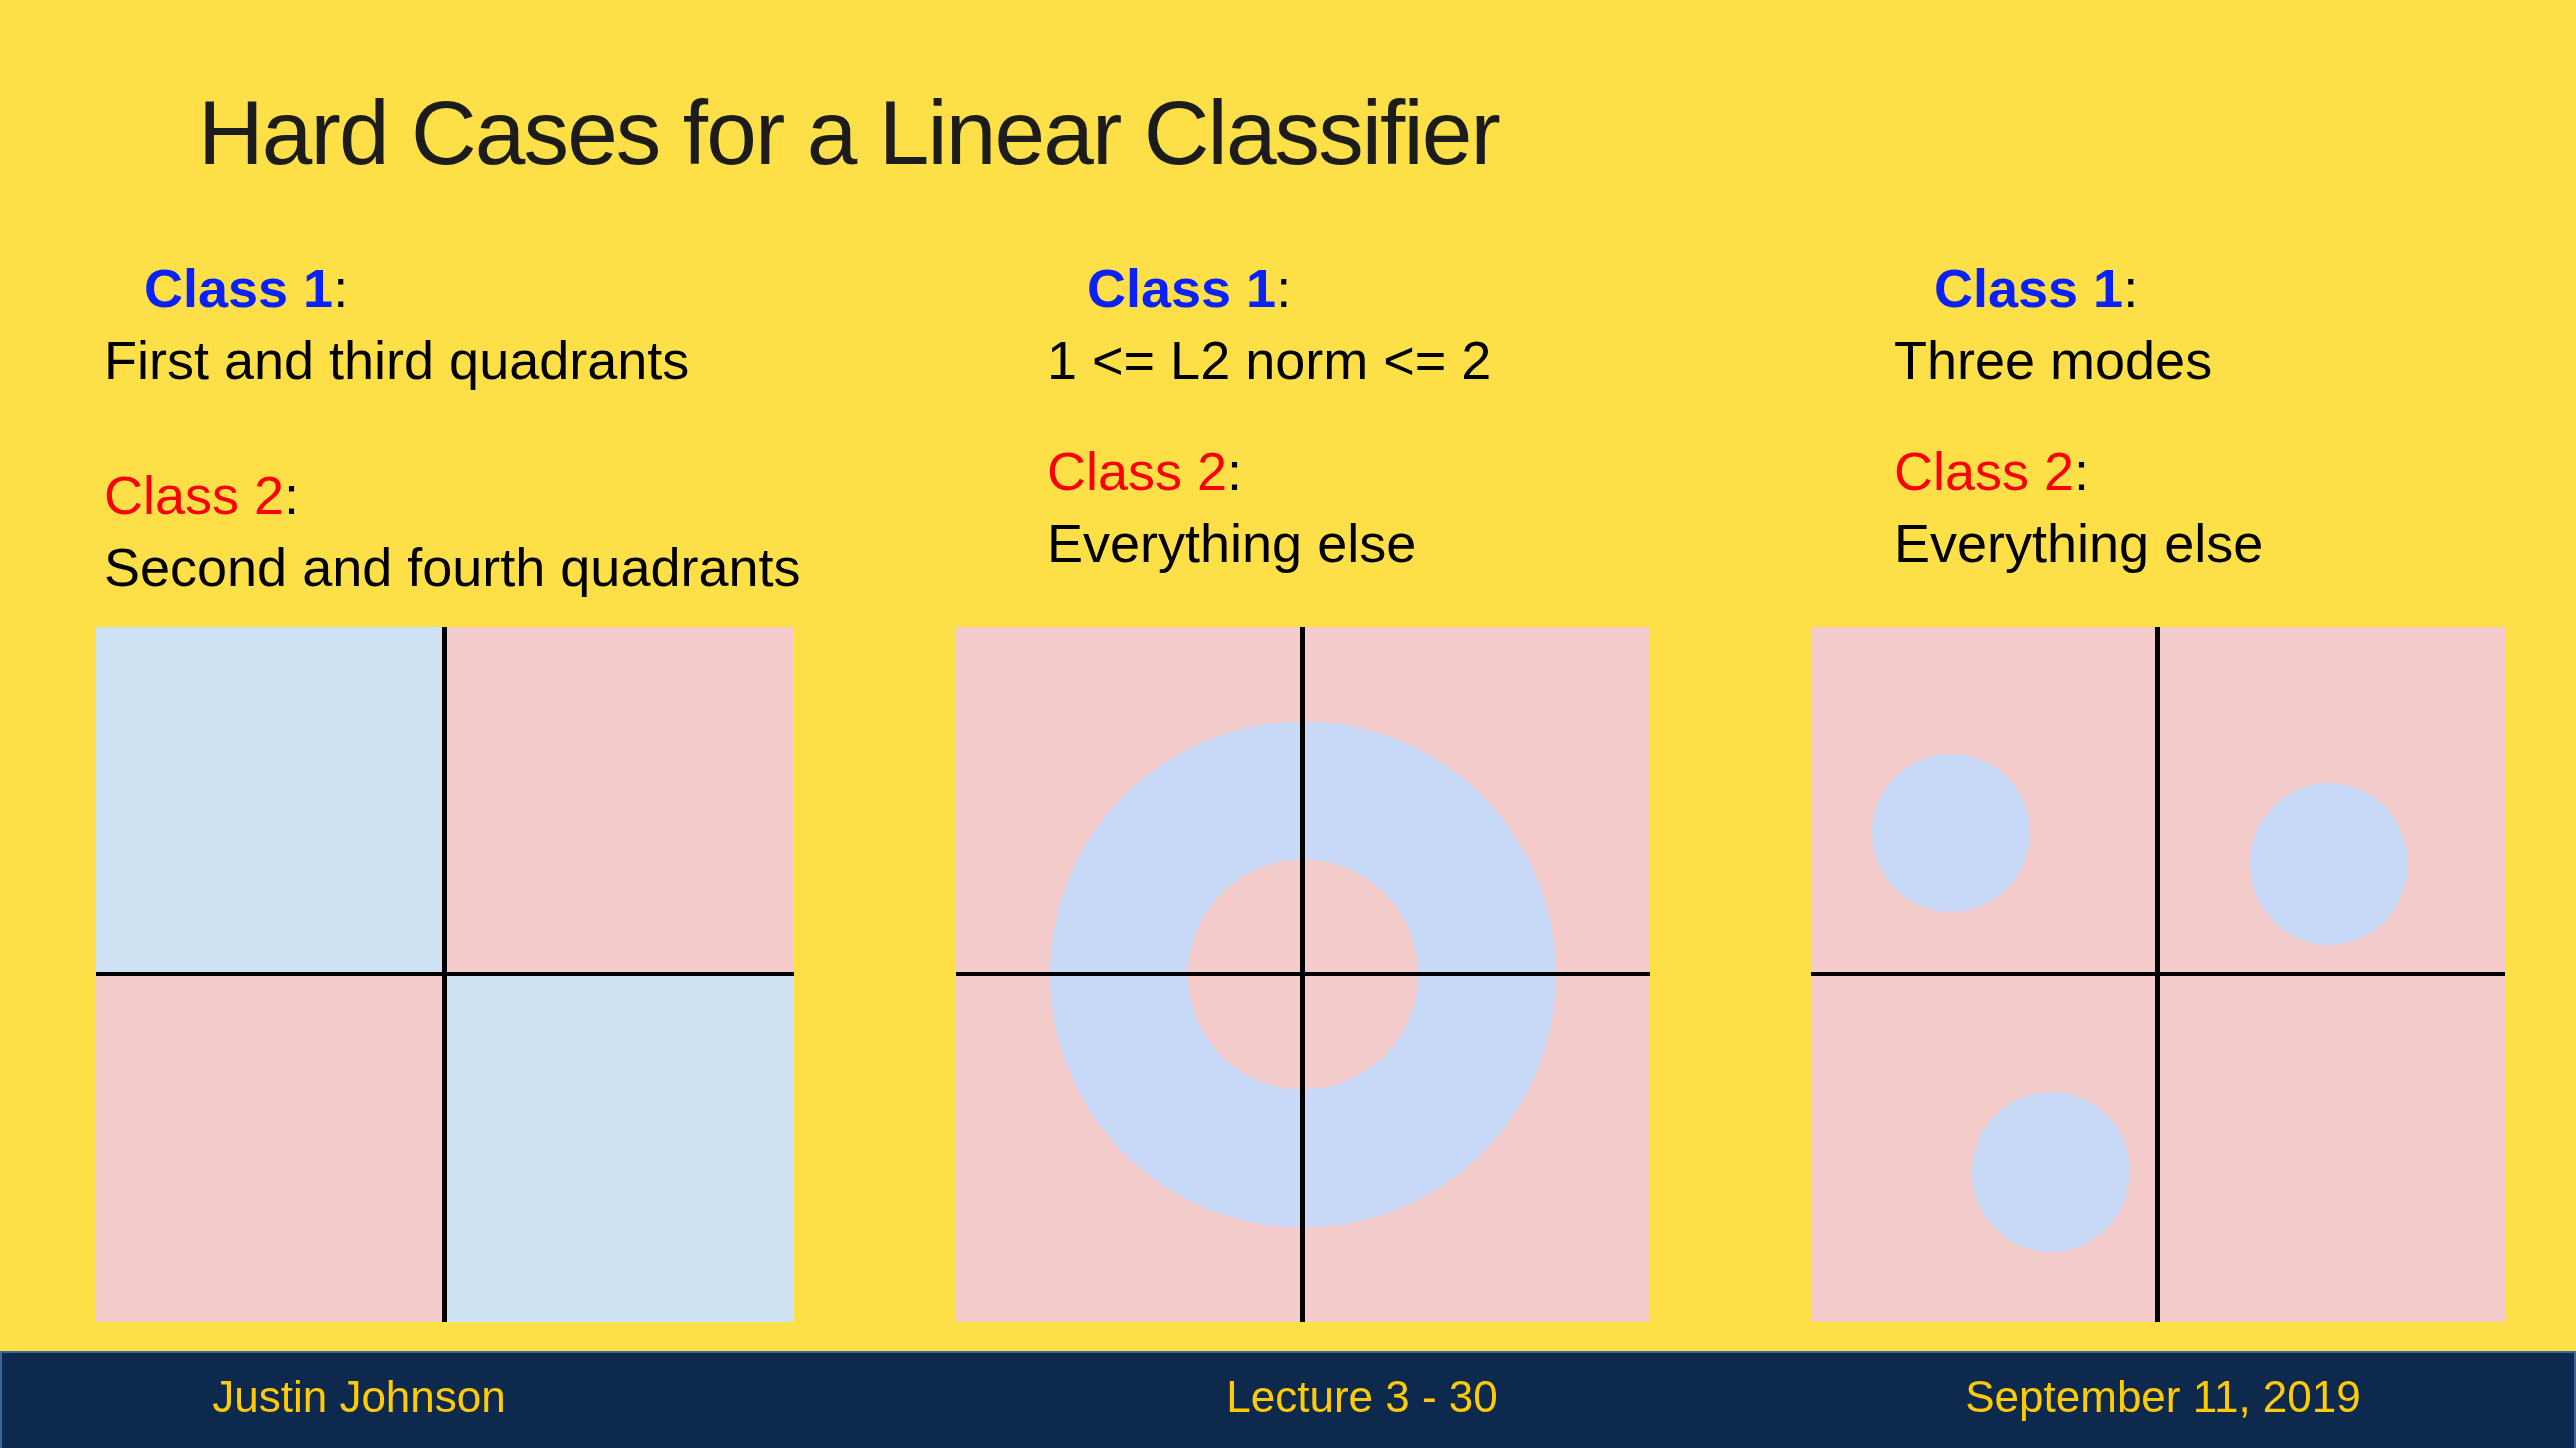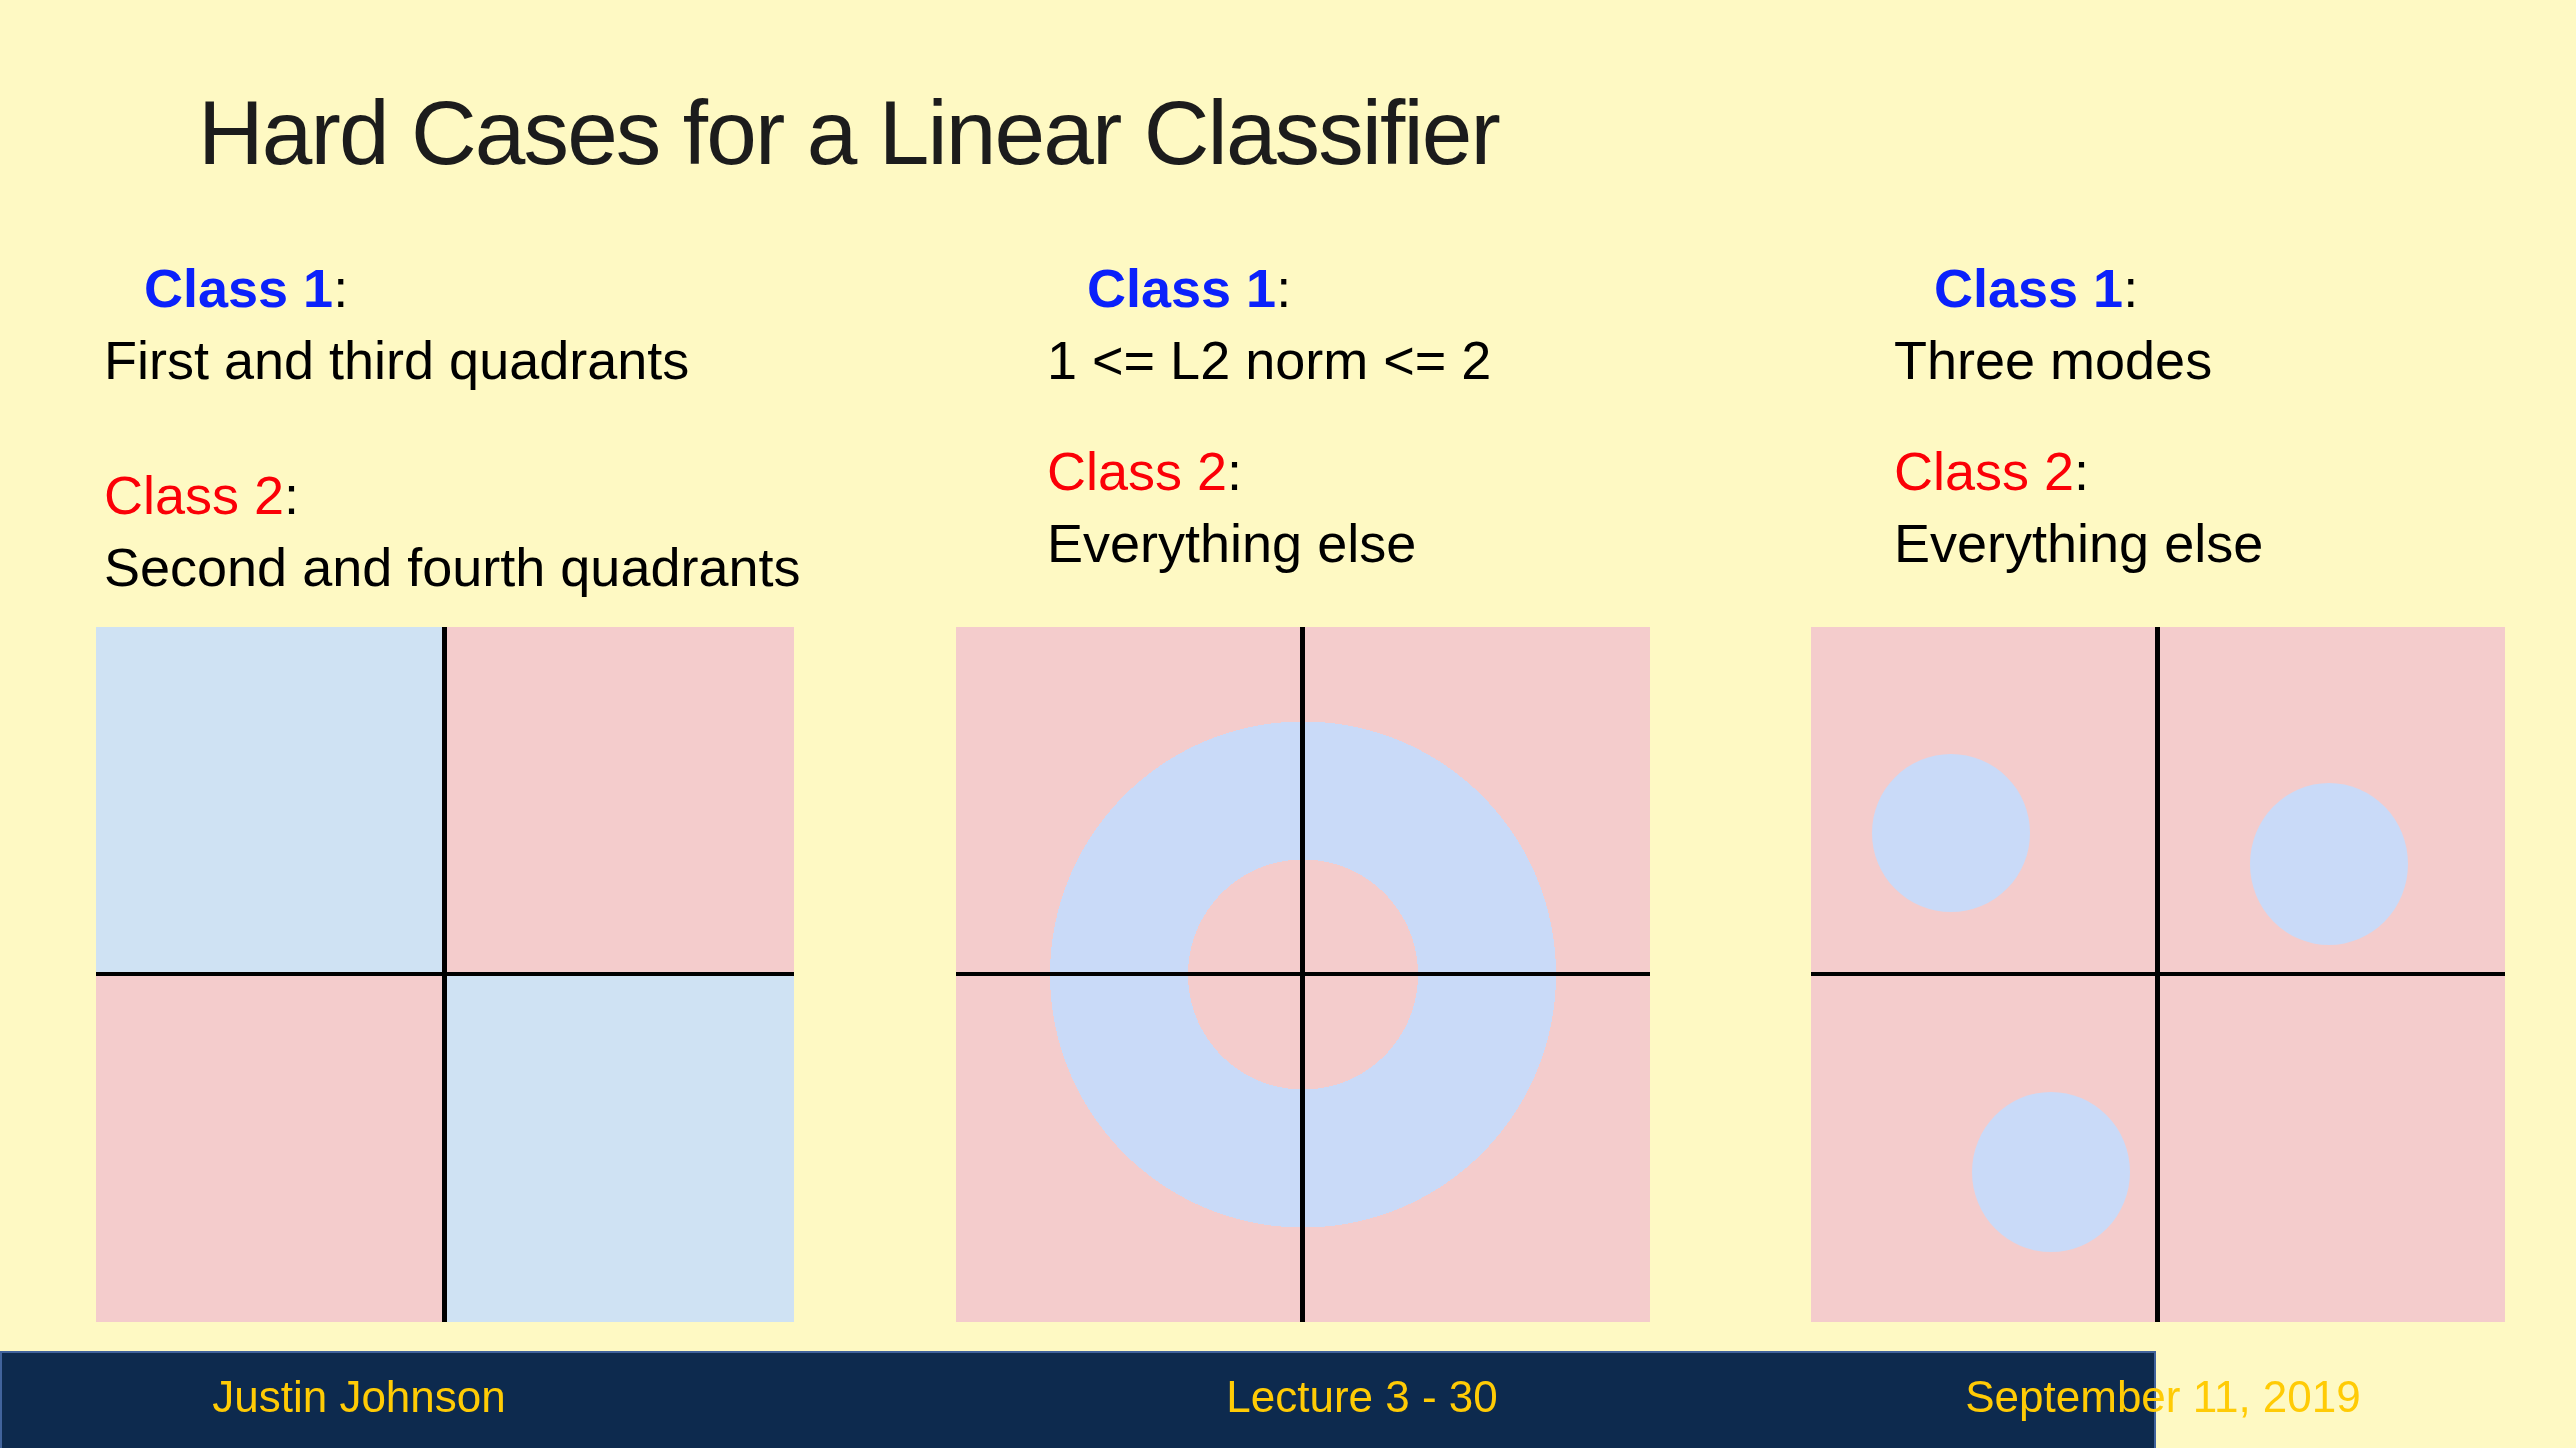--- a/index.html
+++ b/index.html
@@ -1,21 +1,21 @@
 <!DOCTYPE html>
 <html><head>
 <meta charset="utf-8">
 <style>
   * { margin: 0; padding: 0; box-sizing: border-box; }
   html, body { background: #e8e8e8; }
   .slide {
     position: relative;
     width: 2576px;
     height: 1449px;
-    background: #fef9c3;
+    background: #fde047;
     overflow: hidden;
     font-family: "Liberation Sans", sans-serif;
   }
   .title {
     position: absolute;
     left: 198px;
     top: 81px;
     font-size: 91px;
     font-weight: 400;
     letter-spacing: -1.9px;
@@ -77,21 +77,21 @@
     border-radius: 50%;
     background: #c9daf8;
   }
   #blob-1 { left: 61px;  top: 127px; width: 158px; height: 158px; }
   #blob-2 { left: 439px; top: 156px; width: 158px; height: 162px; }
   #blob-3 { left: 161px; top: 465px; width: 158px; height: 160px; }
   
   .footer {
     position: absolute;
     left: 0; top: 1351px;
-    width: 2156px; height: 98px;
+    width: 2576px; height: 98px;
     background: #0d2a4e;
     border: 2.9px solid #41639c;
     border-bottom: none;
   }
   .footer-text {
     position: absolute;
     top: 46%;
     transform: translate(-50%, -50%);
     font-size: 44px;
     color: #ffcb05;

